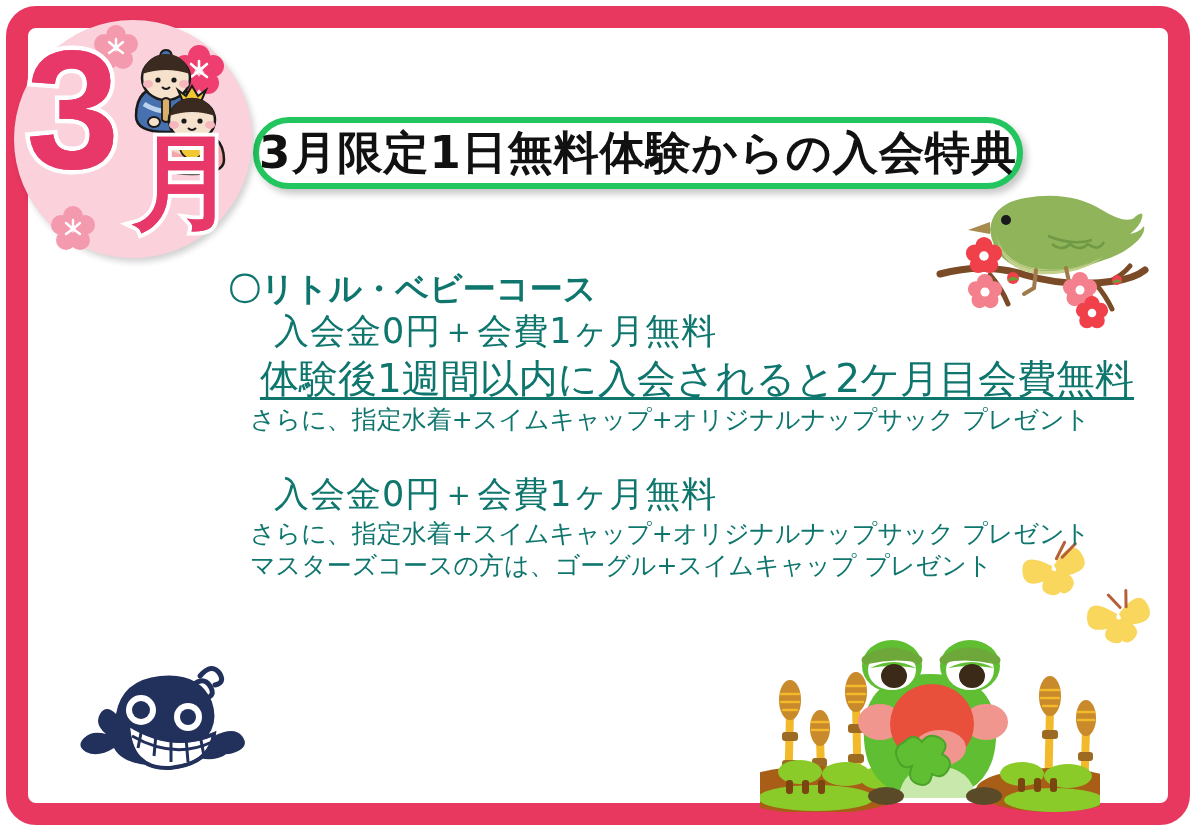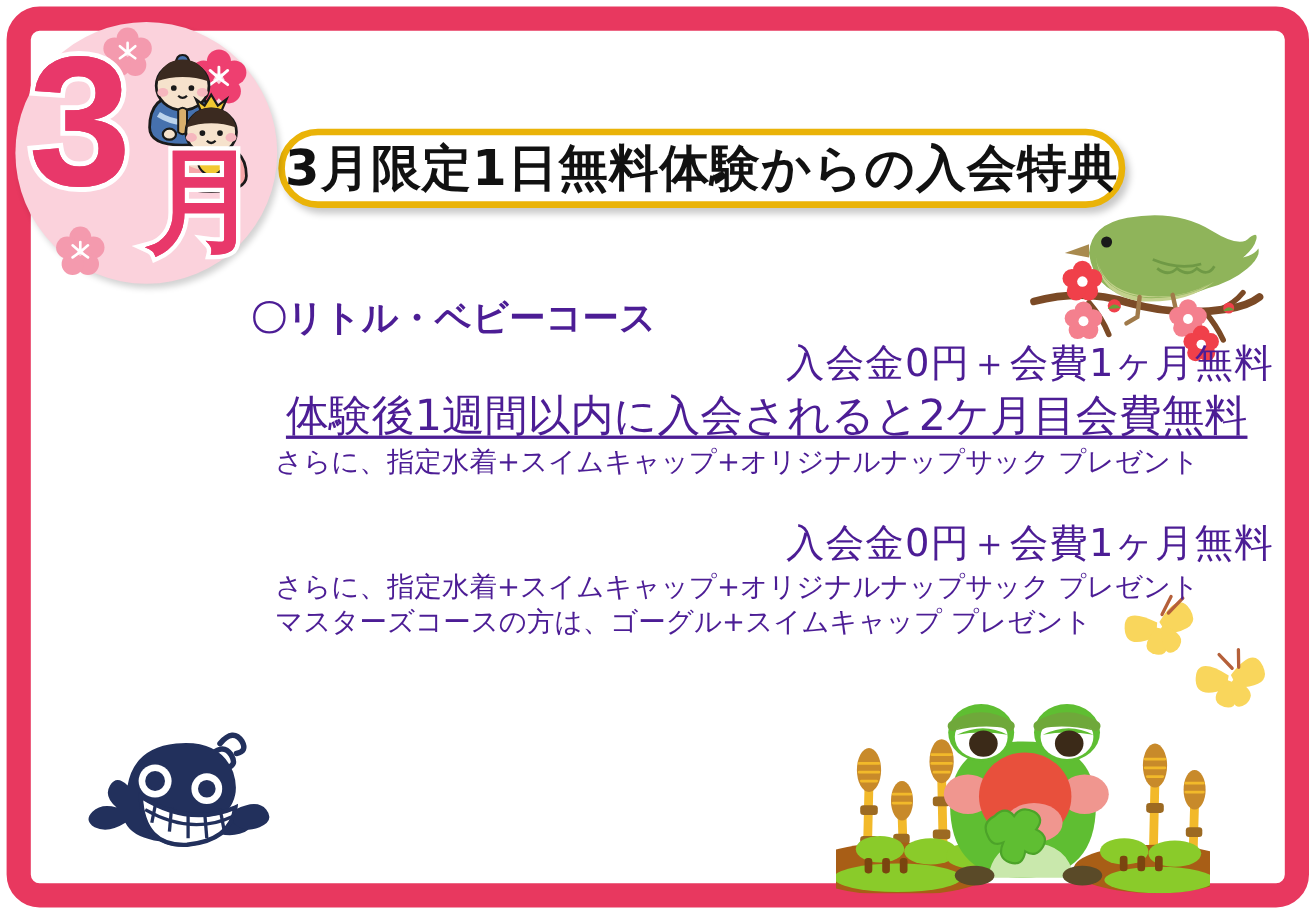--- a/index.html
+++ b/index.html
@@ -96,21 +96,21 @@
 
   
   .title-banner {
     position: absolute;
     left: 253px;
     top: 117px;
     width: 770px;
     height: 72px;
     box-sizing: border-box;
     background: #ffffff;
-    border: 6px solid #eab308;
+    border: 6px solid #22c55e;
     border-radius: 36px;
     box-shadow: 4px 5px 7px rgba(0,0,0,0.22);
     z-index: 35;
     display: flex;
     align-items: center;
     justify-content: center;
   }
   .title-text {
     font-family: "DejaVu Sans", sans-serif;
     font-size: 45px;
@@ -120,38 +120,37 @@
     white-space: nowrap;
   }
 
   
   .copy {
     position: absolute;
     left: 228px;
     top: 268px;
     width: 930px;
     z-index: 30;
-    color: #4c1d95;
+    color: #0f766e;
     font-family: "DejaVu Sans", sans-serif;
   }
   .course-block { margin-bottom: 36px; }
   .course-title {
     font-size: 33px;
     font-weight: bold;
     line-height: 1.25;
     letter-spacing: 0px;
     white-space: nowrap;
   }
   .course-price {
     font-size: 35px;
     line-height: 1.3;
-    margin-left: 30px;
+    margin-left: 46px;
     white-space: nowrap;
     letter-spacing: 1px;
-    text-align: right;
   }
   .course-cond {
     font-size: 39px;
     line-height: 1.25;
     margin-left: 8px;
     text-decoration: underline;
     text-underline-offset: 5px;
     white-space: nowrap;
     letter-spacing: 0px;
     text-align: center;

